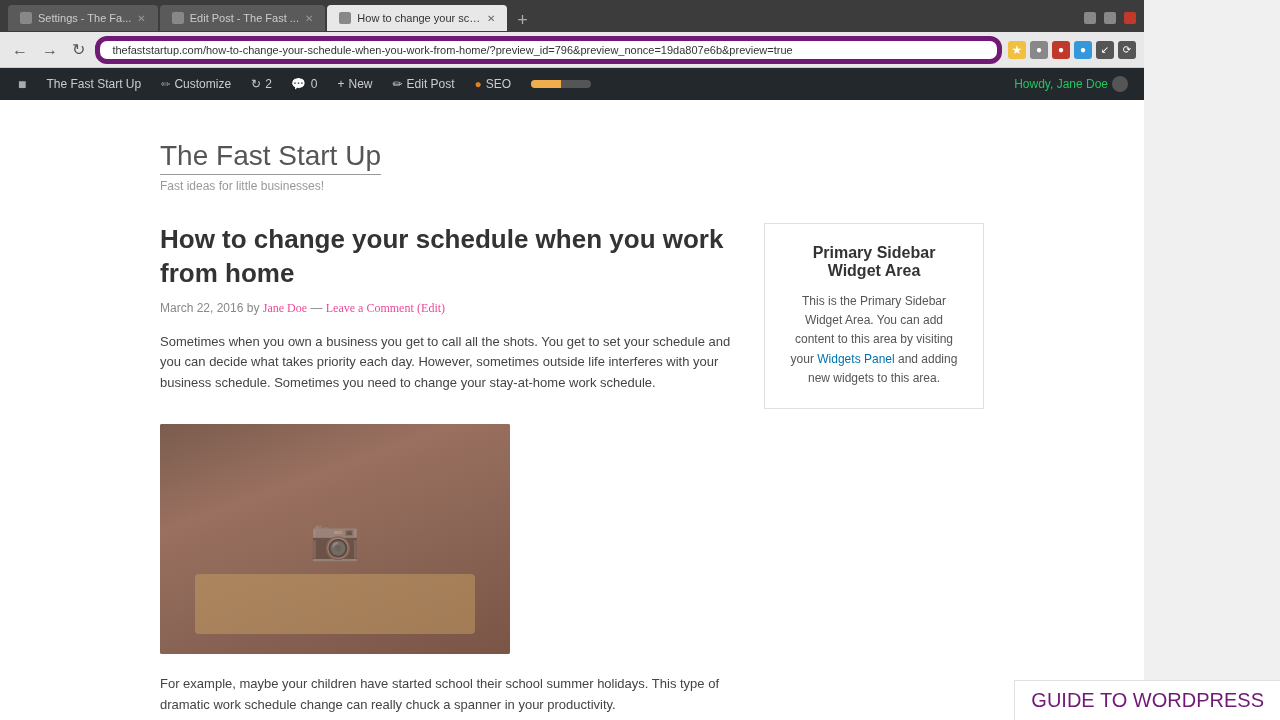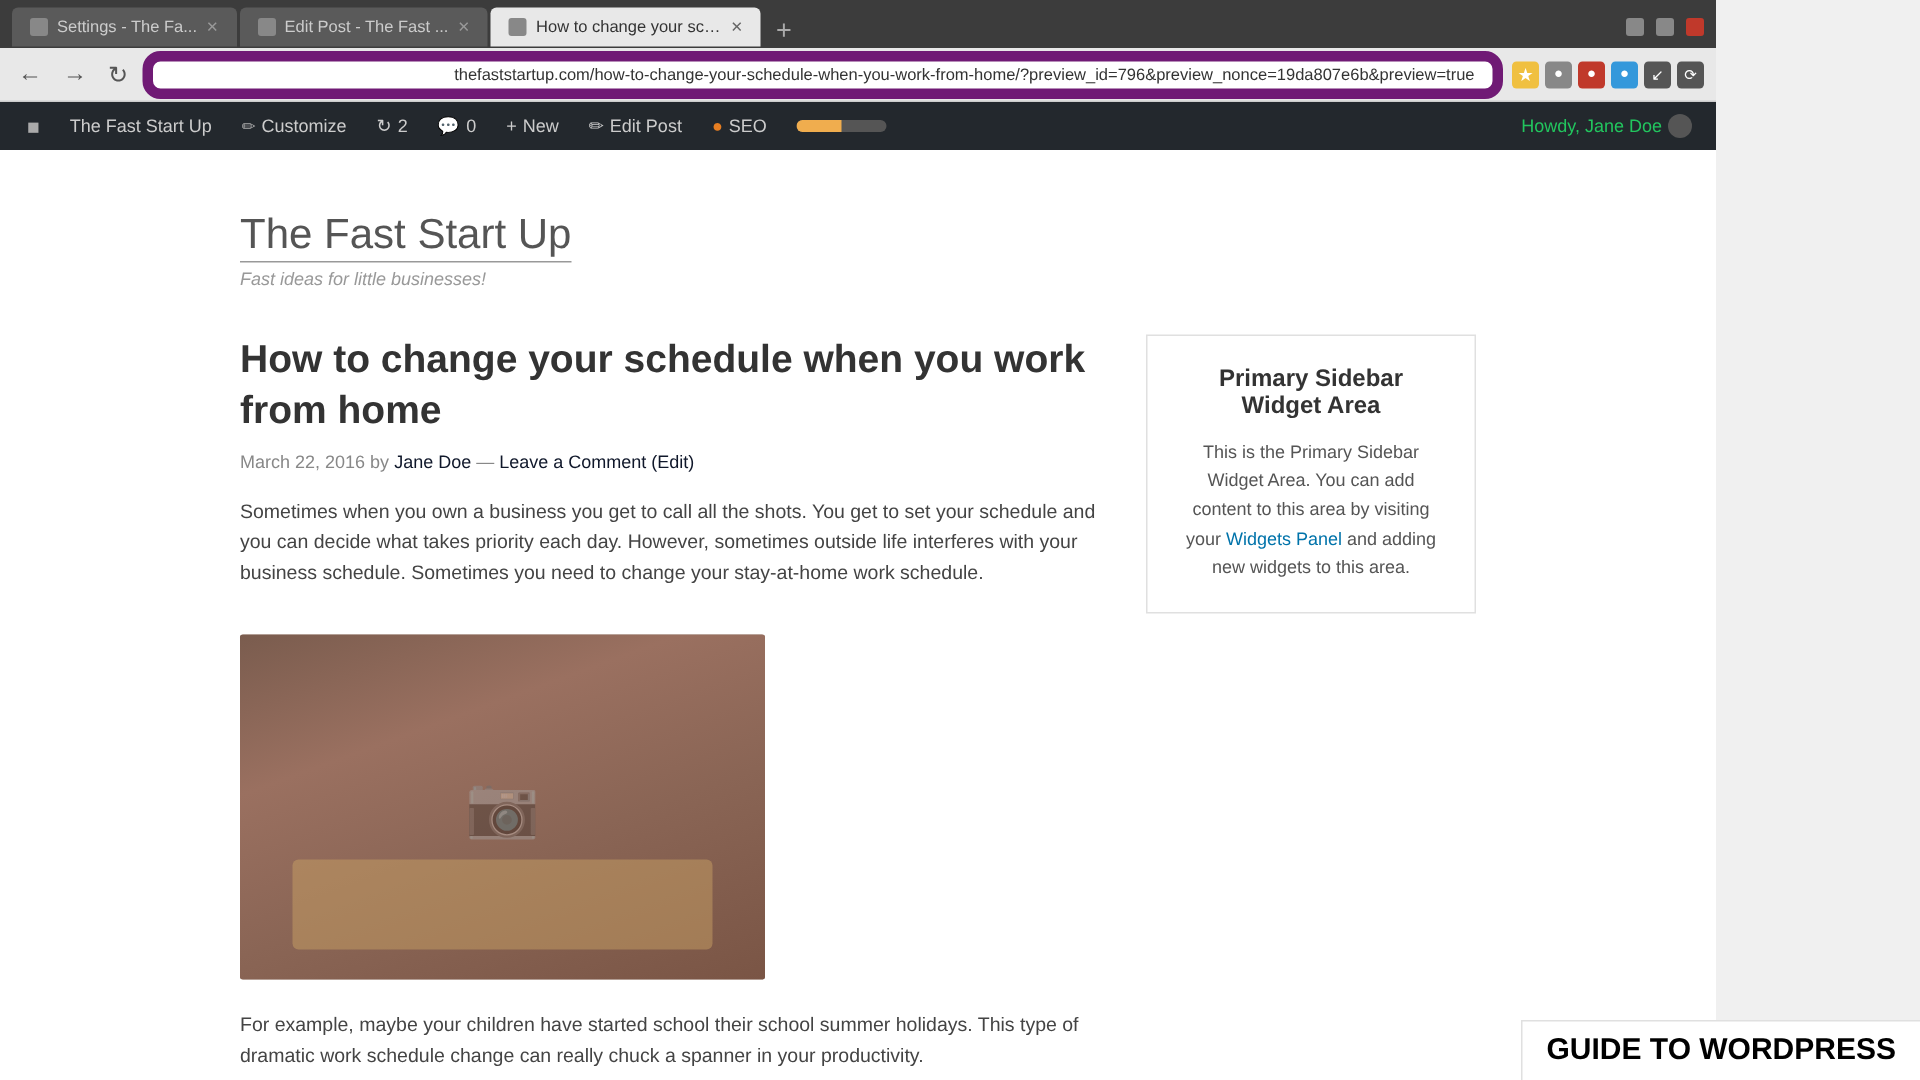--- a/index.html
+++ b/index.html
@@ -86,29 +86,28 @@
       border: none;
       color: #555;
       font-size: 16px;
       cursor: pointer;
       padding: 2px 4px;
       border-radius: 3px;
     }
     .address-bar {
       flex: 1;
       background: white;
-      border: 7px solid #701a75;
+      border: 5px solid #701a75;
       border-radius: 12px;
       padding: 3px 12px;
       font-size: 11px;
       color: #333;
       white-space: nowrap;
       overflow: hidden;
       text-overflow: ellipsis;
-      text-align: right;
     }
     .toolbar-icons {
       display: flex;
       gap: 4px;
       align-items: center;
     }
     .toolbar-icon {
       width: 18px; height: 18px;
       background: #888;
       border-radius: 3px;
@@ -187,21 +186,20 @@
       text-decoration: none;
       display: block;
       margin-bottom: 4px;
       border-bottom: 1px solid #999;
       display: inline-block;
       padding-bottom: 2px;
     }
     .site-tagline {
       font-size: 12px;
       color: #999;
-      font-style: italic;
     }
 
     
     .main-layout {
       display: flex;
       padding: 0 160px;
       gap: 20px;
     }
     .main-content {
       flex: 1;
@@ -219,22 +217,23 @@
       color: #333;
       margin-bottom: 10px;
       line-height: 1.3;
     }
     .article-meta {
       font-size: 12px;
       color: #888;
       margin-bottom: 16px;
     }
     .article-meta a {
-      color: #0f172a;
+      color: #ec4899;
       text-decoration: none;
+      font-family: Liberation Serif, serif;
     }
 
     .article-body {
       display: flex;
       gap: 16px;
       margin-bottom: 20px;
       flex-direction: column;
     }
     .article-text-left {
       flex: 1;
@@ -307,22 +306,22 @@
     }
 
     
     .guide-banner {
       position: fixed;
       bottom: 0;
       right: 0;
       background: white;
       padding: 8px 16px;
       font-size: 20px;
-      font-weight: bold;
-      color: #000000;
+      font-weight: normal;
+      color: #701a75;
       border-top: 1px solid #e0e0e0;
       border-left: 1px solid #e0e0e0;
     }
   </style>
 </head>
 <body>
 
 <div class="browser-chrome">
 
   <div class="browser-titlebar">

